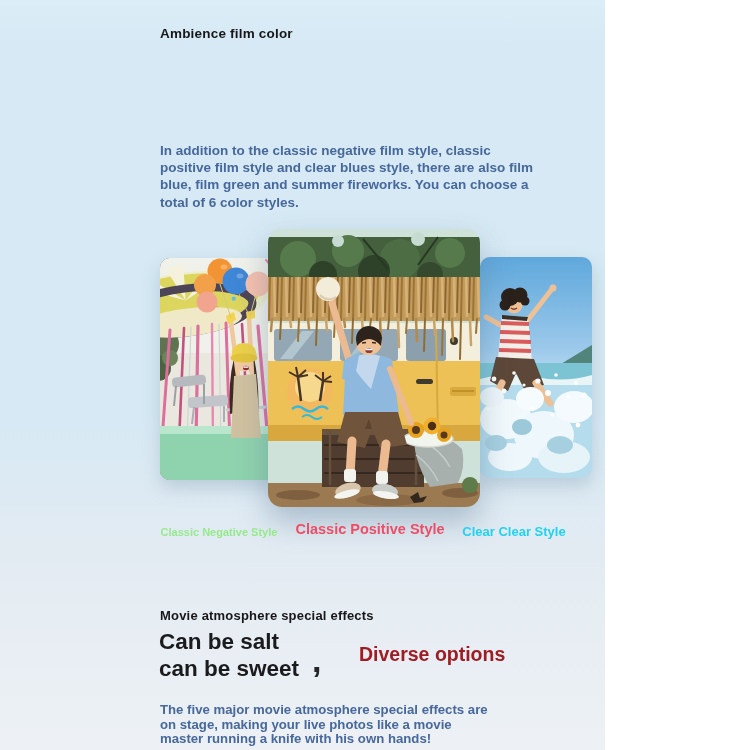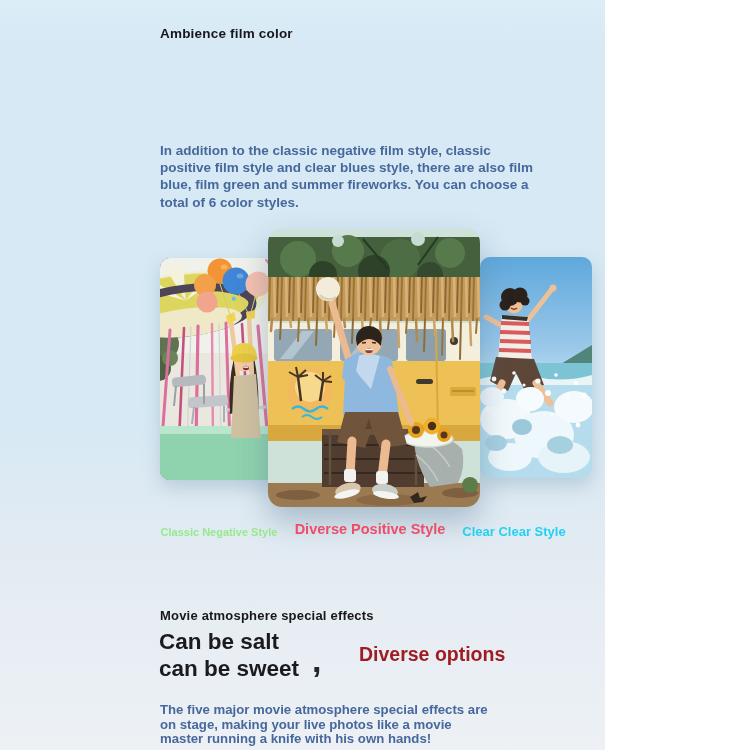--- a/index.html
+++ b/index.html
@@ -329,21 +329,21 @@
           <circle cx="104" cy="138" r="2.6"></circle>
         <circle cx="52" cy="152" r="2.2"></circle>
           <circle cx="8" cy="152" r="1.8"></circle>
         <circle cx="98" cy="168" r="2.4"></circle>
           <circle cx="72" cy="158" r="1.8"></circle>
       </g>
     </svg>
   </div>
 
   <div class="style-label label-neg" style="color: rgb(151, 233, 140);">Classic Negative Style</div>
-  <div class="style-label label-pos" style="color: rgb(238, 77, 104);">Diverse Positive Style</div>
+  <div class="style-label label-pos" style="color: rgb(238, 77, 104);">Classic Positive Style</div>
   <div class="style-label label-blues" style="color: rgb(35, 209, 241);">Clear Clear Style</div>
 
   <div class="abs headline">Can be salt
 can be sweet</div>
 
   <div class="abs kicker kicker2">Movie atmosphere special effects</div>
 
   <div class="abs comma-mark">,</div>
 
   <div class="abs subtitle" style="color: rgb(158, 29, 34);">Diverse options</div>

